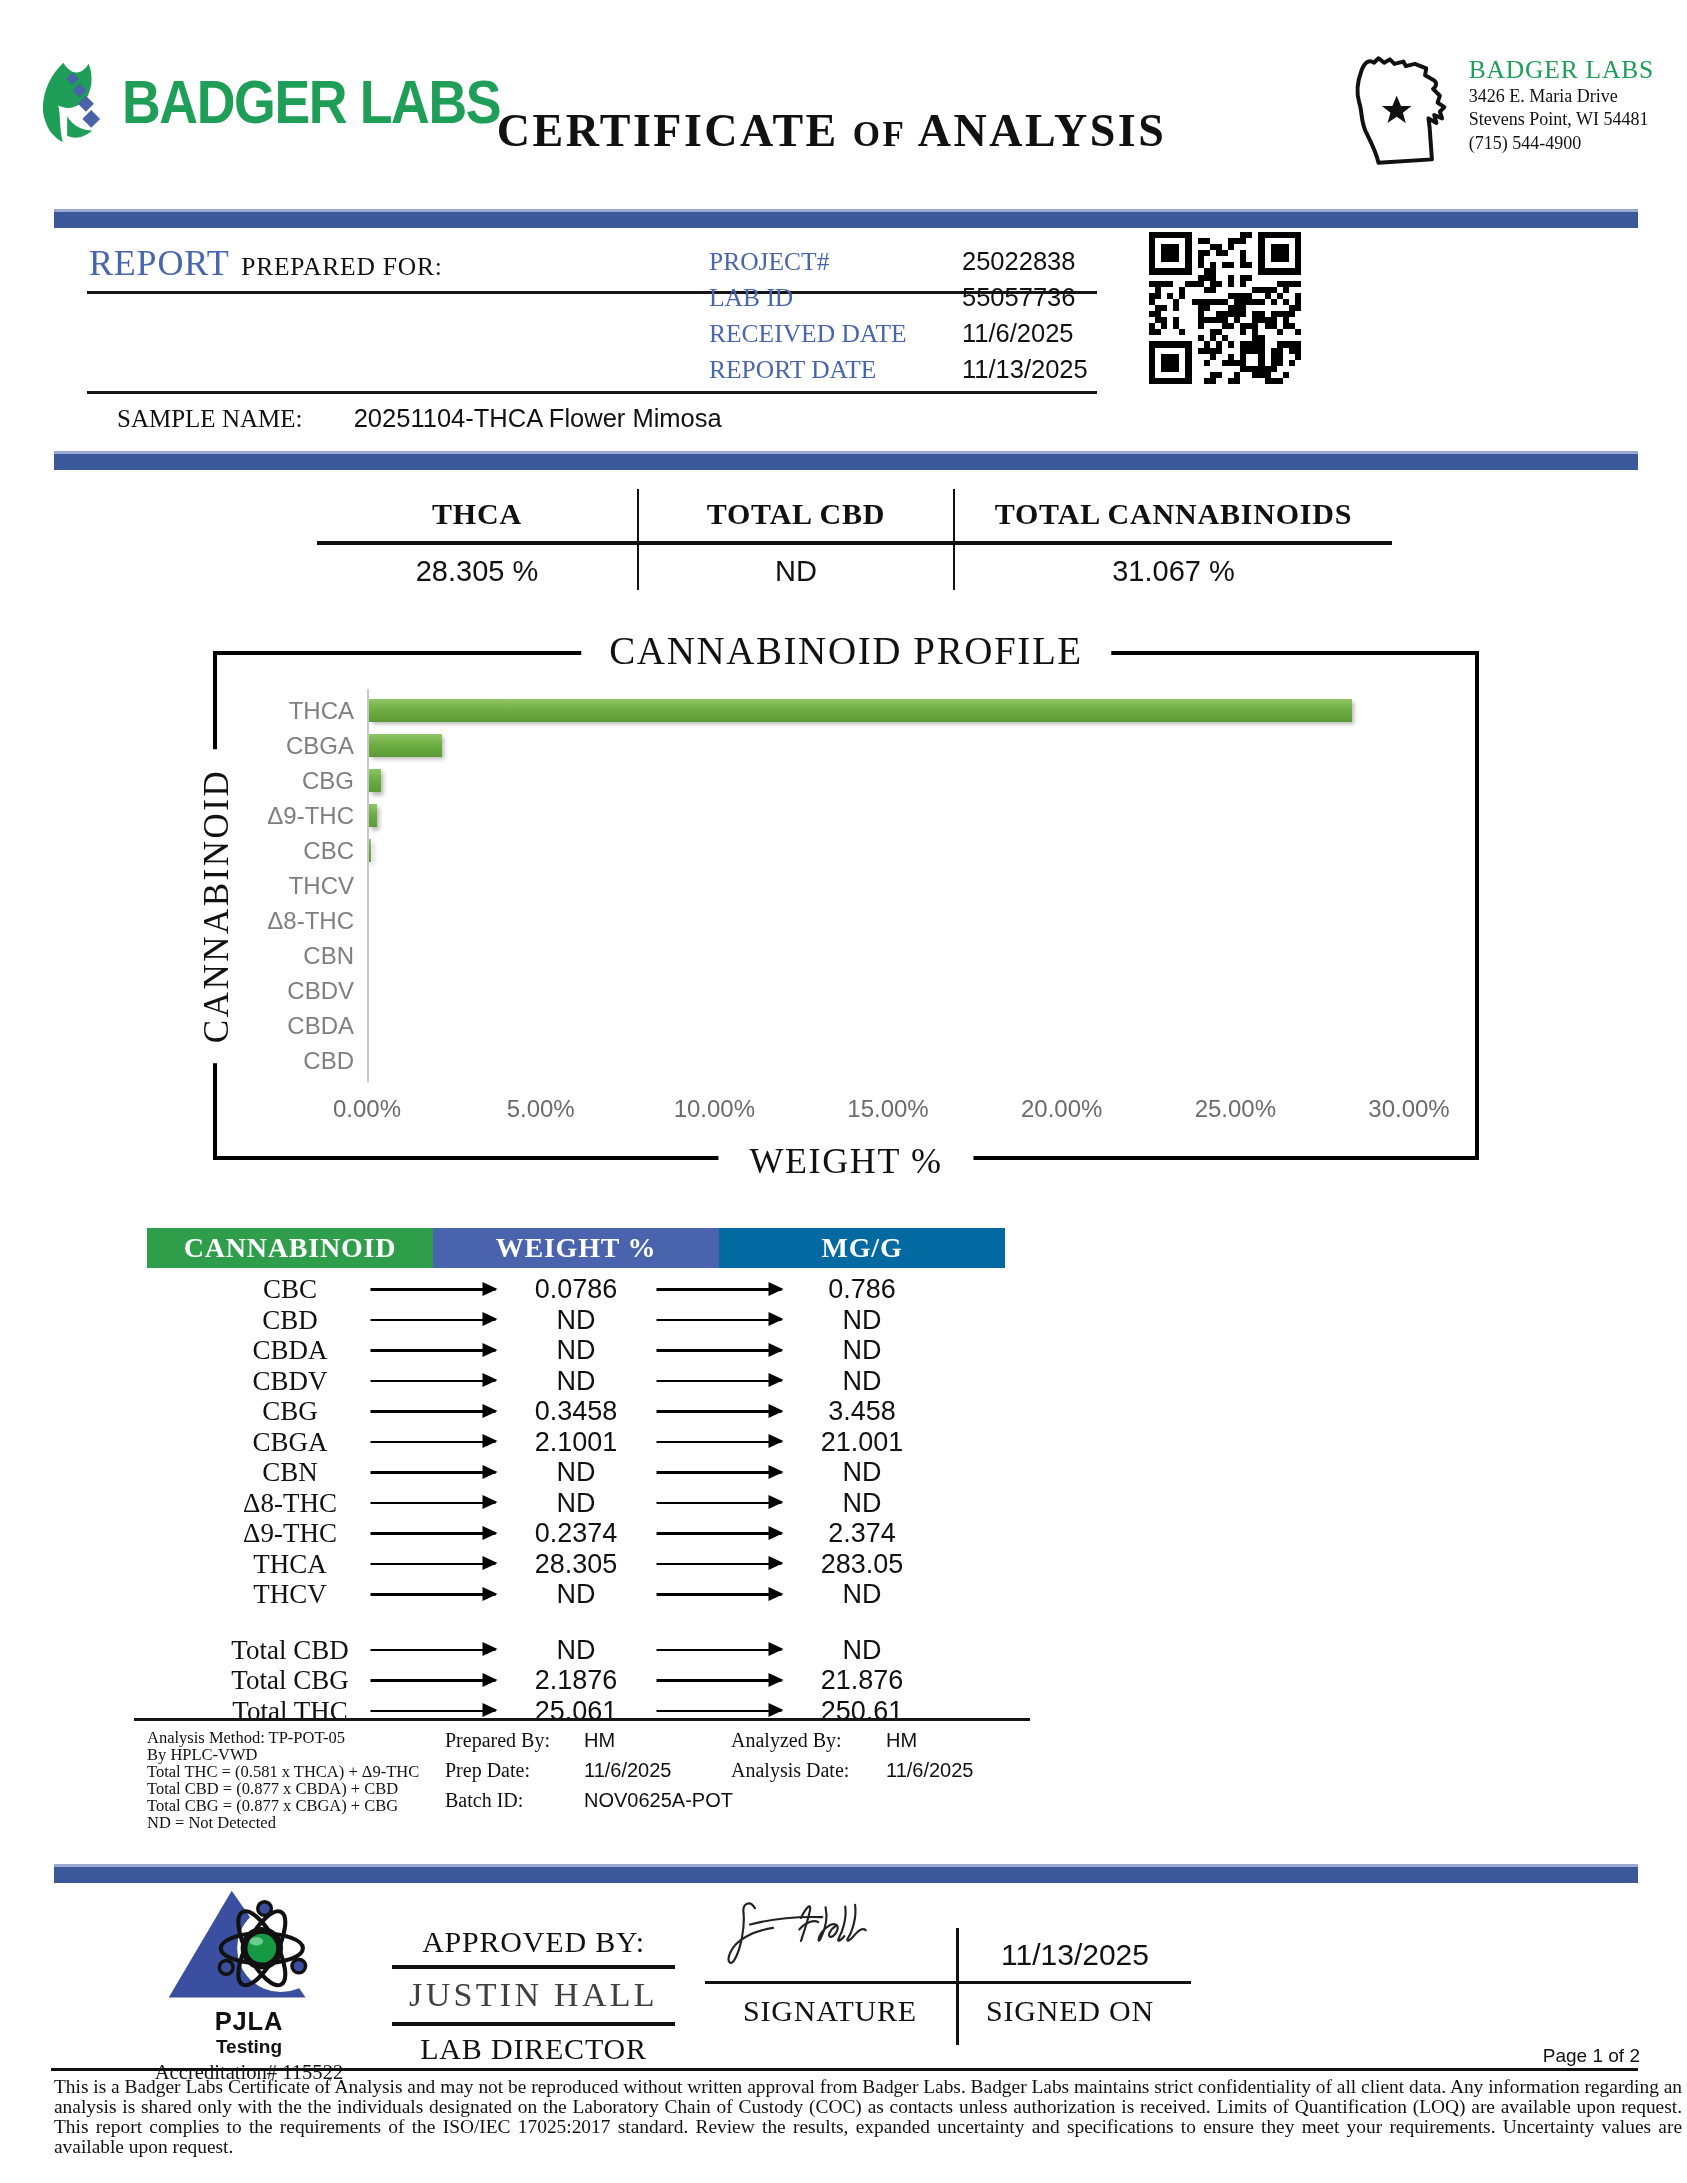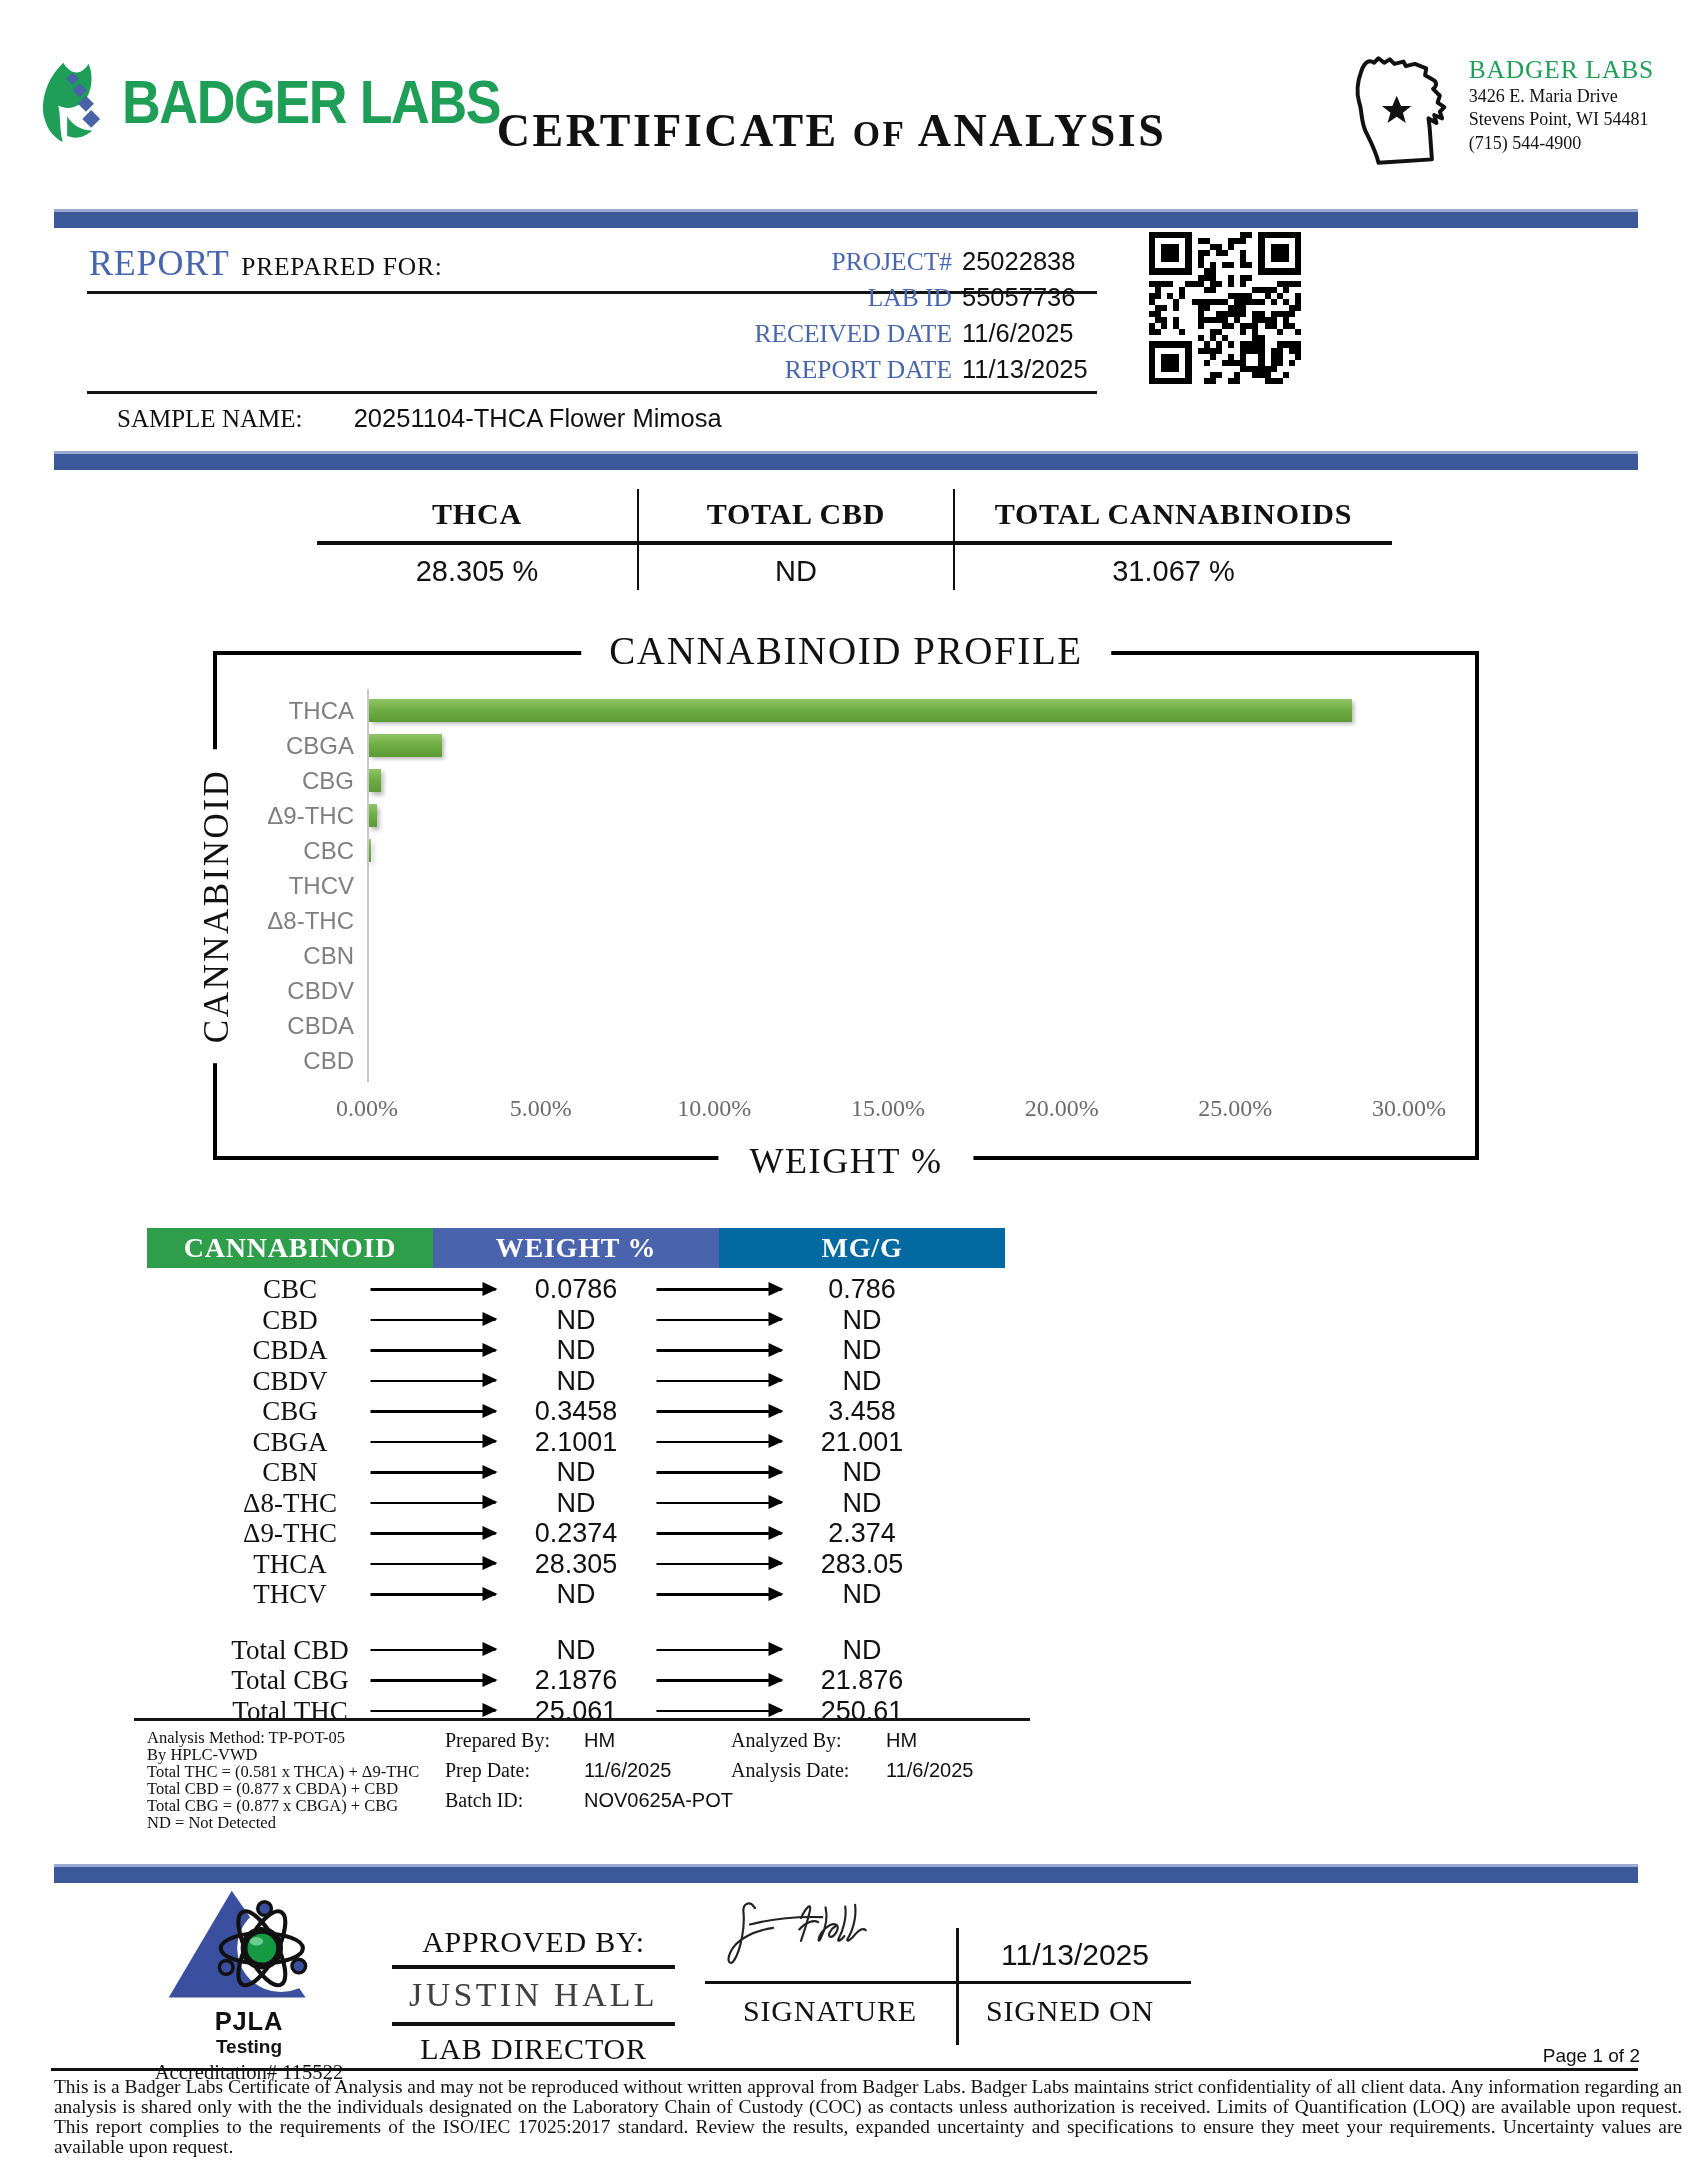--- a/index.html
+++ b/index.html
@@ -25,21 +25,21 @@
 
   
   .rep-head{left:89px;top:242px;font-size:25.5px;letter-spacing:0.8px;}
   .rep-head .rep{color:#4866ae;font-size:36px;margin-right:11.5px;}
   .hline{position:absolute;background:#151515;}
   .client{left:117px;top:306px;}
   .client .name{font-weight:bold;font-size:31px;letter-spacing:1.6px;}
   .client .a{font-size:25.5px;margin-top:7.4px;}
   .pinfo{left:709px;top:247px;}
   .prow{display:flex;align-items:baseline;height:36px;}
-  .plab{width:243px;text-align:right;color:#4866ae;font-size:25.5px;}
+  .plab{width:243px;color:#4866ae;font-size:25.5px;}
   .pval{margin-left:10px;font-size:25.5px;}
   .sample{left:117px;top:404px;font-size:25px;white-space:nowrap;}
   .sample .sv{font-size:25.5px;margin-left:45px;}
   .qr{left:1149px;top:232px;}
 
   
   .summary{left:317px;top:489px;width:1075px;height:101px;display:flex;text-align:center;}
   .sum-cell{box-sizing:border-box;padding-top:8.2px;}
   .sum-cell.w1{width:320px;} .sum-cell.w2{width:316px;border-left:2.5px solid #111;}
   .sum-cell.w3{width:439px;border-left:2.5px solid #111;}
@@ -58,21 +58,21 @@
   .plot-rows{position:absolute;left:0;top:38px;width:1192px;}
   .plot-rows::before{content:'';position:absolute;left:150px;top:-4.1px;bottom:-4.1px;width:1.6px;background:#c8c8c8;}
   .crow{display:flex;align-items:center;height:35px;}
   .crow .cl{width:137px;text-align:right;color:#7f7f7f;font-family:"Liberation Sans",sans-serif;
             font-size:24px;padding-right:13px;}
   .crow .track{flex:1;height:35px;position:relative;}
   .crow .bar{position:absolute;left:1.6px;top:5.8px;height:23px;
              background:linear-gradient(180deg,#90c567 0%,#6fae43 45%,#5c9a34 100%);
              box-shadow:2.5px 3.3px 4.1px rgba(0,0,0,.28);}
   .ticks{position:absolute;left:150px;top:440px;width:1042px;height:33px;}
-  .tick{position:absolute;transform:translateX(-50%);color:#6b6b6b;font-family:Liberation Serif, serif;font-size:24px;}
+  .tick{position:absolute;transform:translateX(-50%);color:#6b6b6b;font-family:Liberation Sans, sans-serif;font-size:24px;}
 
   
   .dtable{left:147px;top:1228px;width:858px;}
   .thead{display:flex;height:40px;color:#fff;font-weight:bold;font-size:28px;text-align:center;letter-spacing:0.8px;}
   .thead div{line-height:40px;}
   .th1{width:286px;background:#2f9e4a;} .th2{width:286px;background:#4a63ad;} .th3{width:286px;background:#0369a1;}
   .tbody{margin-top:6.6px;}
   .trow{position:relative;display:flex;height:30.5px;align-items:center;font-size:27px;}
   .trow .c{width:286px;text-align:center;}
   .tgap{height:25px;}

